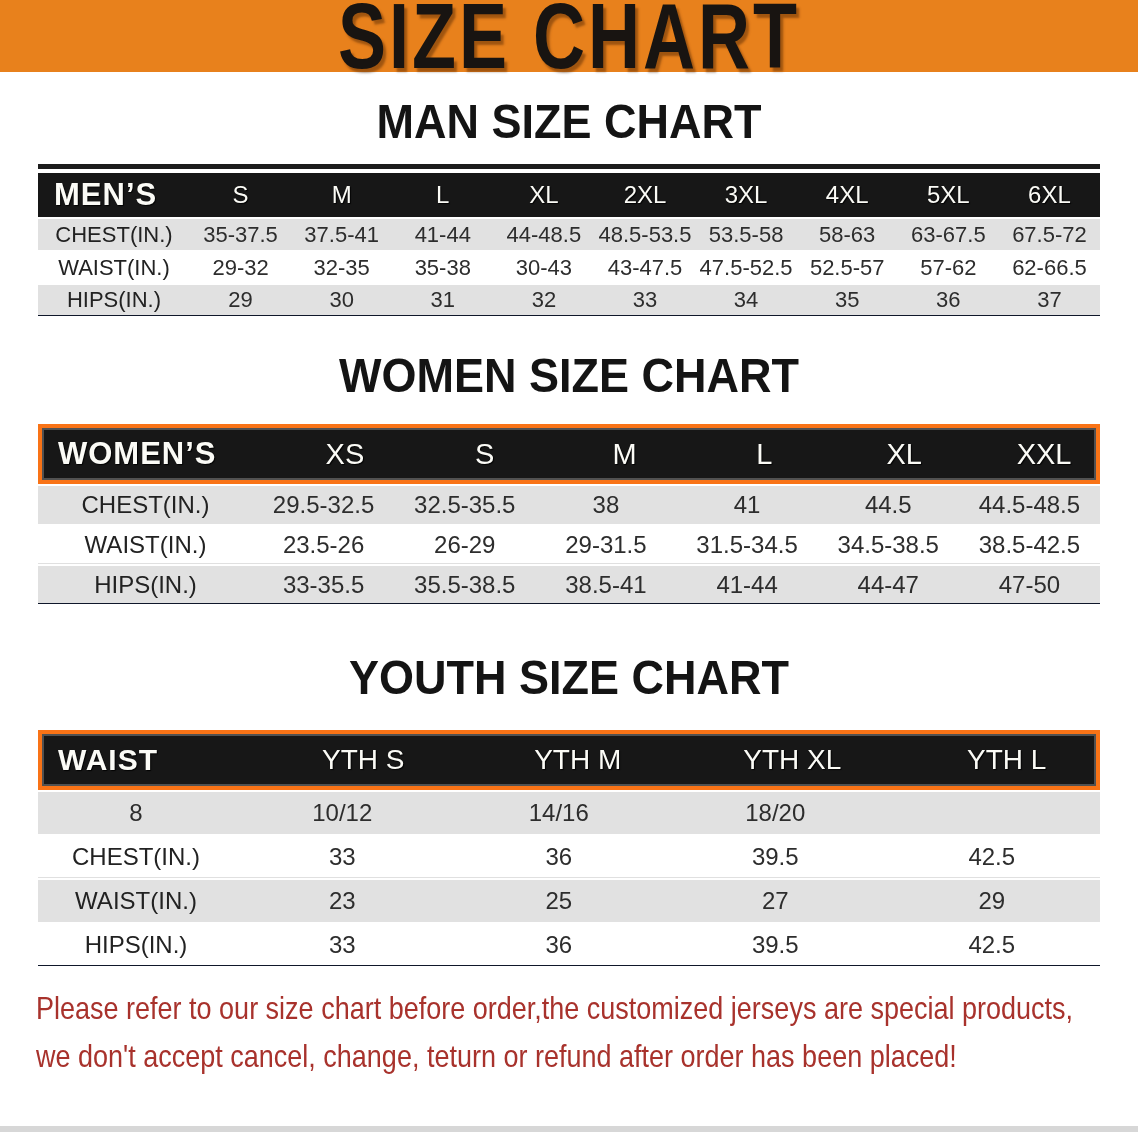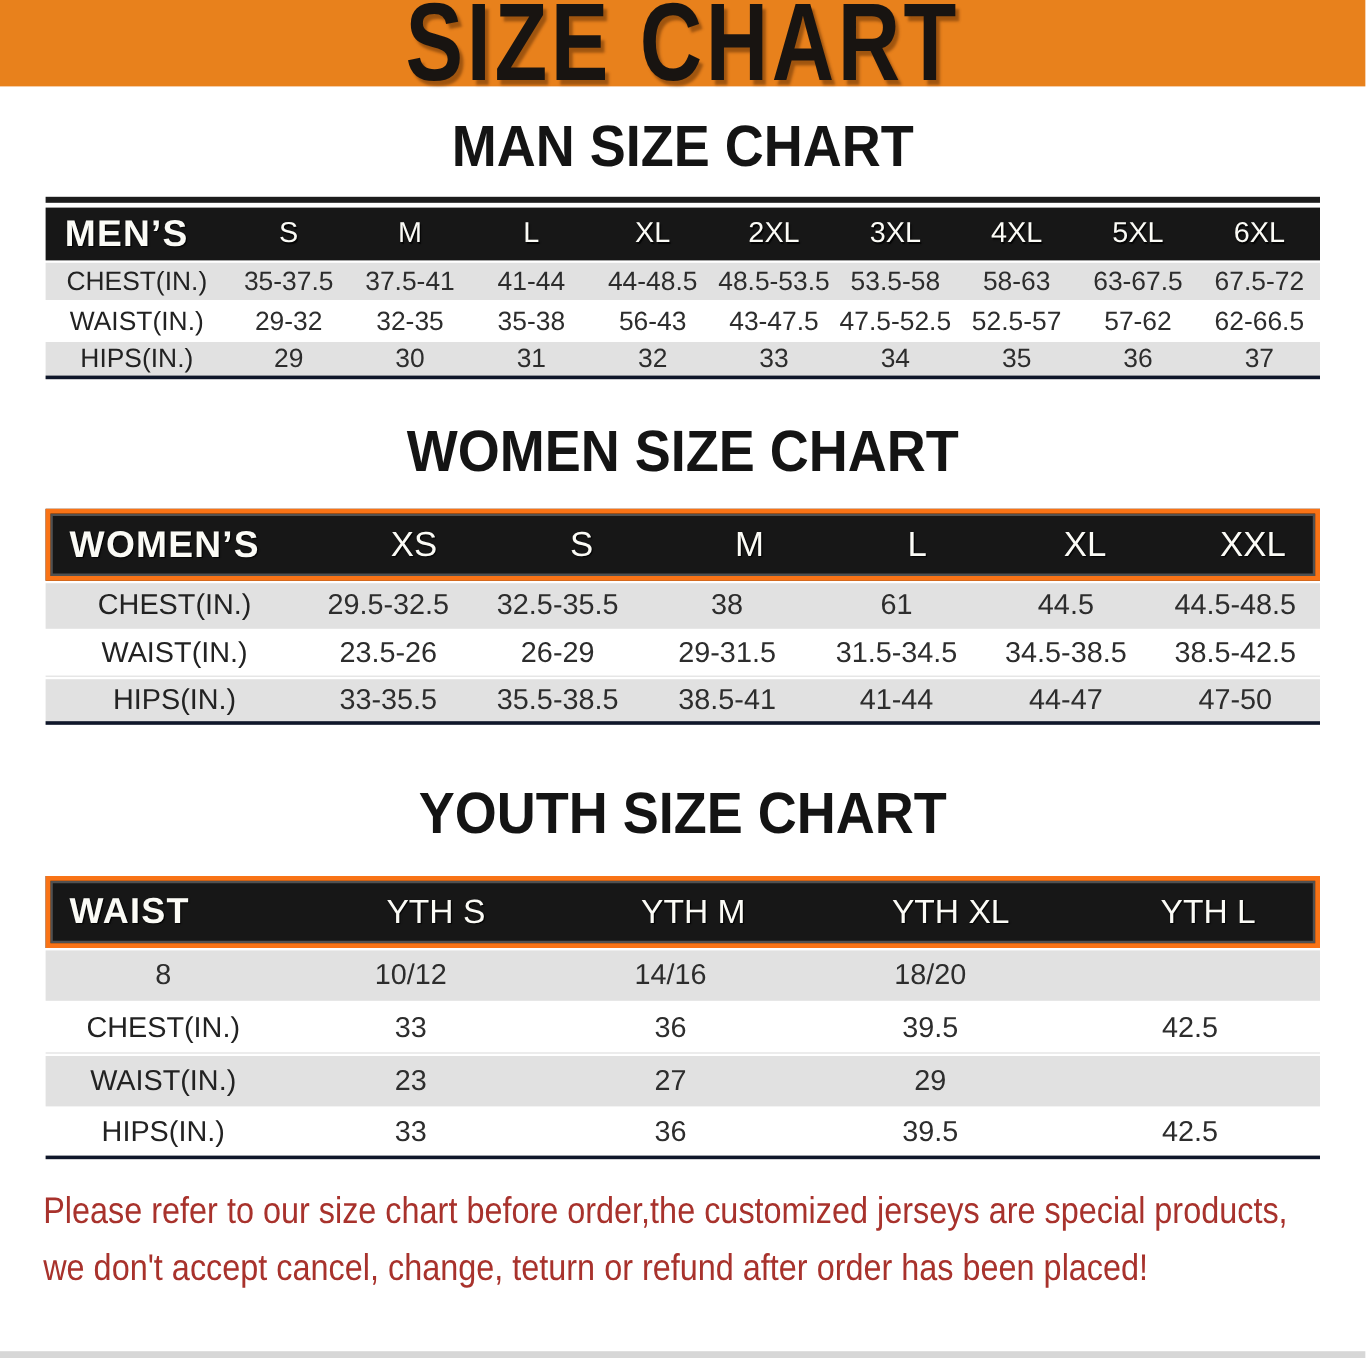--- a/index.html
+++ b/index.html
@@ -66,21 +66,21 @@
   .women .corner { font-size: 31px; }
   .youth .corner { font-size: 30px; }
   .col { text-align: center; }
   .row { color: var(--text-dark); }
   .men .row   { height: 31px; font-size: 22px; }
   .women .row { height: 38px; font-size: 24px; }
   .youth .row { height: 42px; font-size: 24px; }
   .row.alt { background: var(--row-alt-bg); margin: 2px 0; }
   .row.plain { border-bottom: 1px solid #e0e0e0; }
   .men .row.plain { border-bottom: none; }
-  .tbl .row:last-child { border-bottom: 3px solid #0f172a; }
+  .tbl .row:last-child { border-bottom: 1px solid #0f172a; }
   .lbl { text-align: center; color: #222; }
   .val { text-align: center; }
   
   .notice {
     margin-top: 20px;
     padding: 0 36px;
     color: var(--notice-red);
     font-size: 27px; font-weight: 500;
     line-height: 1.5;
     transform: scaleY(1.15);
@@ -127,21 +127,21 @@
     <span class="val">53.5-58</span>
     <span class="val">58-63</span>
     <span class="val">63-67.5</span>
     <span class="val">67.5-72</span>
   </div>
   <div class="row plain">
     <span class="lbl">WAIST(IN.)</span>
     <span class="val">29-32</span>
     <span class="val">32-35</span>
     <span class="val">35-38</span>
-    <span class="val">56-43</span>
+    <span class="val">30-43</span>
     <span class="val">43-47.5</span>
     <span class="val">47.5-52.5</span>
     <span class="val">52.5-57</span>
     <span class="val">57-62</span>
     <span class="val">62-66.5</span>
   </div>
   <div class="row alt">
     <span class="lbl">HIPS(IN.)</span>
     <span class="val">29</span>
     <span class="val">30</span>
@@ -165,21 +165,21 @@
     <span class="col">M</span>
     <span class="col">L</span>
     <span class="col">XL</span>
     <span class="col">XXL</span>
   </div>
   <div class="row alt">
     <span class="lbl">CHEST(IN.)</span>
     <span class="val">29.5-32.5</span>
     <span class="val">32.5-35.5</span>
     <span class="val">38</span>
-    <span class="val">61</span>
+    <span class="val">41</span>
     <span class="val">44.5</span>
     <span class="val">44.5-48.5</span>
   </div>
   <div class="row plain">
     <span class="lbl">WAIST(IN.)</span>
     <span class="val">23.5-26</span>
     <span class="val">26-29</span>
     <span class="val">29-31.5</span>
     <span class="val">31.5-34.5</span>
     <span class="val">34.5-38.5</span>
@@ -215,20 +215,21 @@
   <div class="row plain">
     <span class="lbl">CHEST(IN.)</span>
     <span class="val">33</span>
     <span class="val">36</span>
     <span class="val">39.5</span>
     <span class="val">42.5</span>
   </div>
   <div class="row alt">
     <span class="lbl">WAIST(IN.)</span>
     <span class="val">23</span>
+    <span class="val">25</span>
     <span class="val">27</span>
     <span class="val">29</span>
   </div>
   <div class="row plain">
     <span class="lbl">HIPS(IN.)</span>
     <span class="val">33</span>
     <span class="val">36</span>
     <span class="val">39.5</span>
     <span class="val">42.5</span>
   </div>

